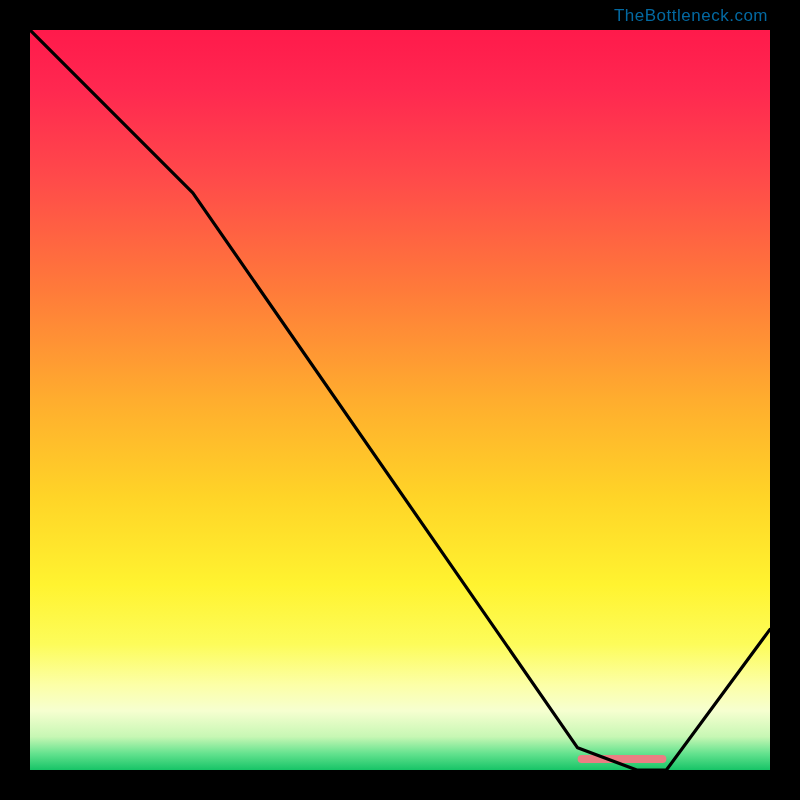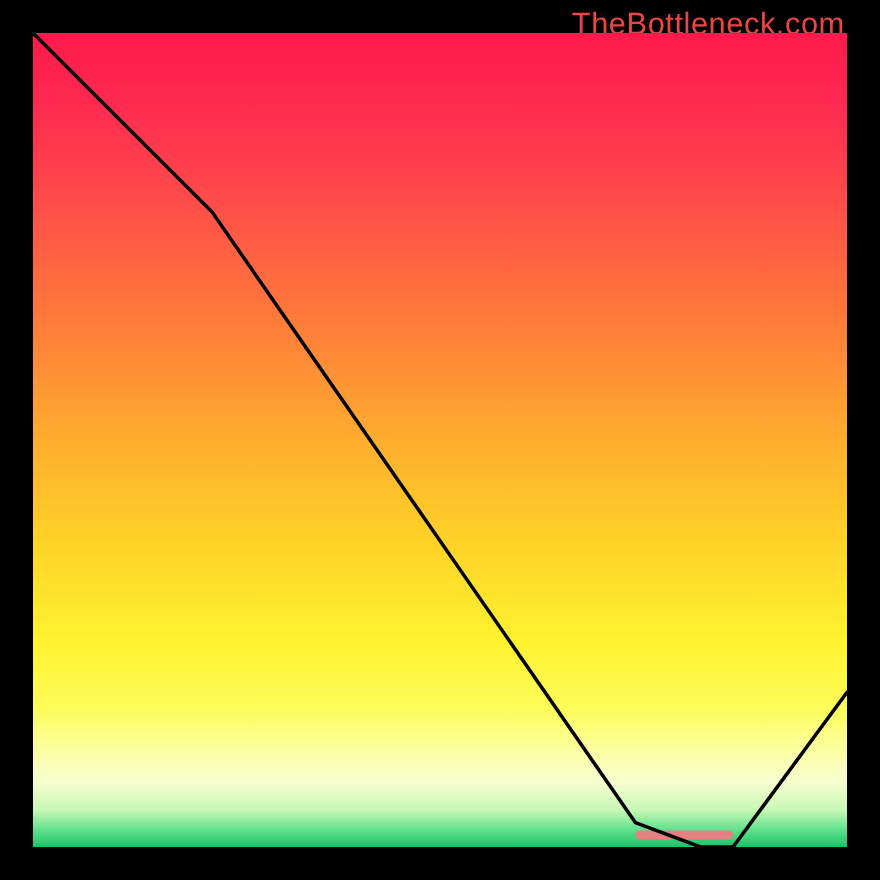--- a/index.html
+++ b/index.html
@@ -22,22 +22,22 @@
     left: 30px;
     top: 30px;
     width: 740px;
     height: 740px;
     overflow: hidden;
   }
   .watermark {
     position: absolute;
     top: 6px;
     right: 32px;
-    color: #ef4444;
-    font-size: 28px;
+    color: #0369a1;
+    font-size: 17px;
     letter-spacing: 0.5px;
     font-weight: 400;
     user-select: none;
   }
 </style>
 </head>
 <body>
 
 <div class="stage">
   <div class="watermark">TheBottleneck.com</div>

